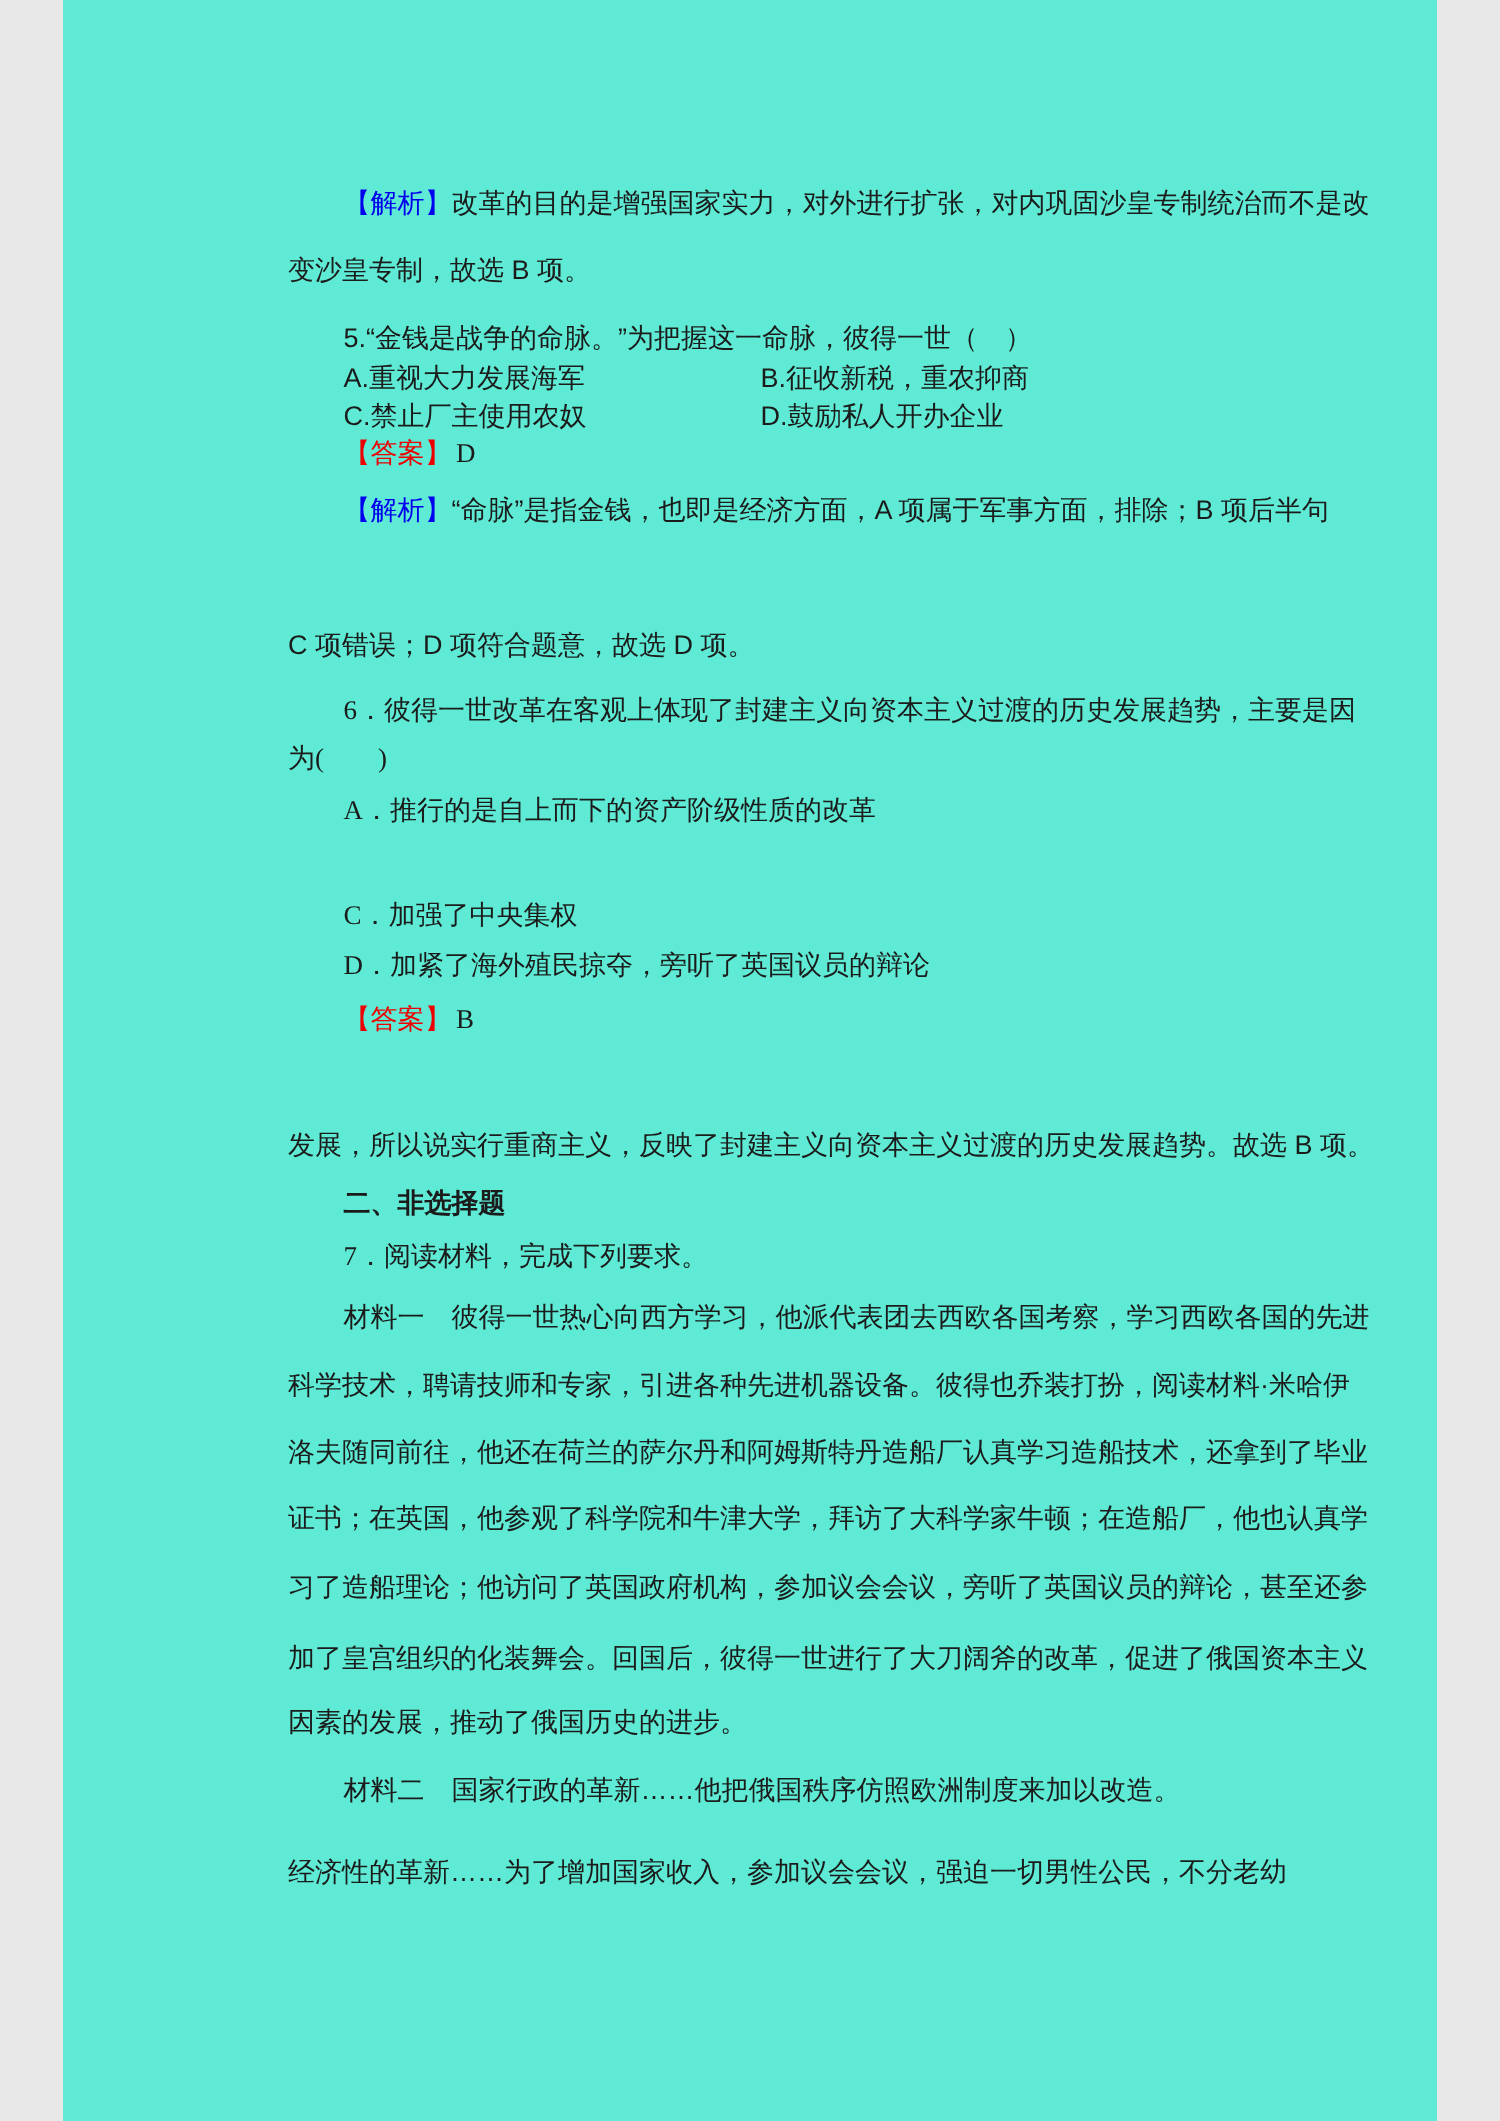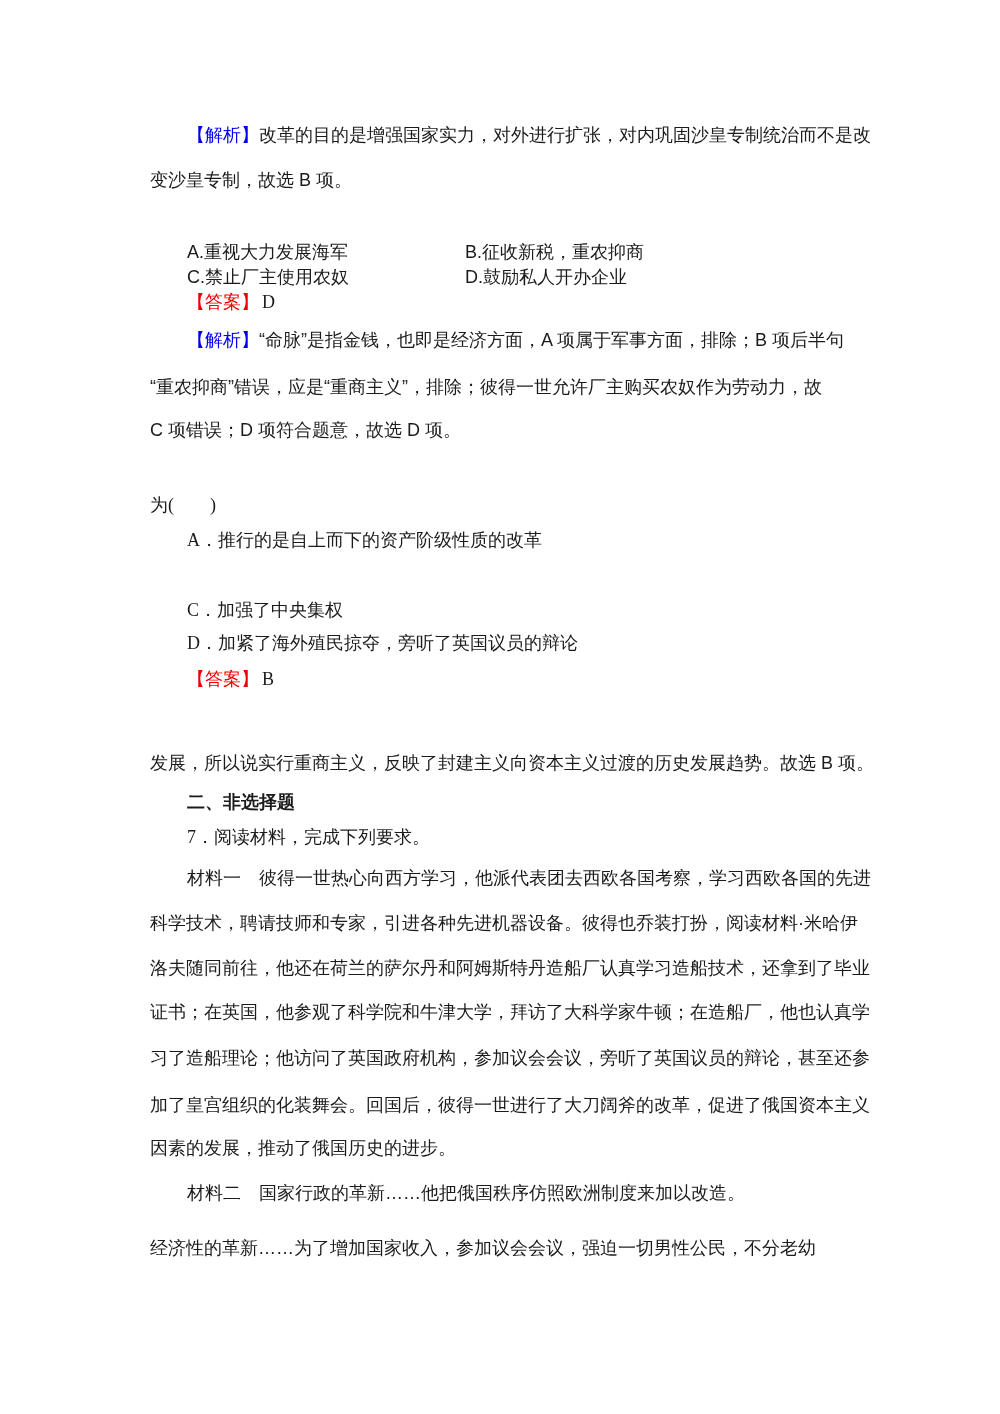--- a/index.html
+++ b/index.html
@@ -1,20 +1,20 @@
 <!DOCTYPE html>
 <html><head>
 <meta charset="utf-8">
 <style>
   html,body{margin:0;padding:0;background:#e8e8e8;}
   .page{
     position:relative;
-    width:1000px;height:1414px;
+    width:916px;height:1414px;
     margin:0 auto;
-    background:#ffffff;
+    background:#5eead4;
     font-family:"Liberation Serif", serif;
     color:#1b1b1b;
     overflow:hidden;
     text-decoration:underline;
   }
   .line{
     position:absolute;
     left:150px;
     font-size:18px;
     line-height:26px;
@@ -31,29 +31,30 @@
   .ans-letter{margin-left:3px;}
 </style>
 </head>
 <body>
 
 <div class="page">
 
   <div class="line ind sans" style="top:122px"><span class="lbl-analysis">【解析】</span><span>改革的目的是增强国家实力，对外进行扩张，对内巩固沙皇专制统治而不是改</span></div>
   <div class="line sans" style="top:167px">变沙皇专制，故选 B 项。</div>
 
+  <div class="line ind sans" style="top:212px">5.“金钱是战争的命脉。”为把握这一命脉，彼得一世（　）</div>
   <div class="line ind sans" style="top:239px">A.重视大力发展海军</div>
   <div class="line col2 sans" style="top:239px">B.征收新税，重农抑商</div>
   <div class="line ind sans" style="top:264px">C.禁止厂主使用农奴</div>
   <div class="line col2 sans" style="top:264px">D.鼓励私人开办企业</div>
   <div class="line ind" style="top:289px"><span class="lbl-answer sans">【答案】</span><span class="ans-letter serif">D</span></div>
   <div class="line ind sans" style="top:327px"><span class="lbl-analysis">【解析】</span><span>“命脉”是指金钱，也即是经济方面，A 项属于军事方面，排除；B 项后半句</span></div>
-  <div class="line sans" style="top:374px">“重农抑商”错误，应是“重商主义”，排除；彼得一世允许厂主购买农奴作为劳动力，故</div>
   <div class="line sans" style="top:417px">C 项错误；D 项符合题意，故选 D 项。</div>
 
+  <div class="line ind serif" style="top:460px">6．彼得一世改革在客观上体现了封建主义向资本主义过渡的历史发展趋势，主要是因</div>
   <div class="line serif" style="top:492px">为(　　)</div>
   <div class="line ind serif" style="top:527px">A．推行的是自上而下的资产阶级性质的改革</div>
   <div class="line ind serif" style="top:597px">C．加强了中央集权</div>
   <div class="line ind serif" style="top:630px">D．加紧了海外殖民掠夺，旁听了英国议员的辩论</div>
   <div class="line ind" style="top:666px"><span class="lbl-answer sans">【答案】</span><span class="ans-letter serif">B</span></div>
   <div class="line sans" style="top:750px">发展，所以说实行重商主义，反映了封建主义向资本主义过渡的历史发展趋势。故选 B 项。</div>
 
   <div class="line ind sans bold" style="top:789px">二、非选择题</div>
   <div class="line ind serif" style="top:824px">7．阅读材料，完成下列要求。</div>
 

